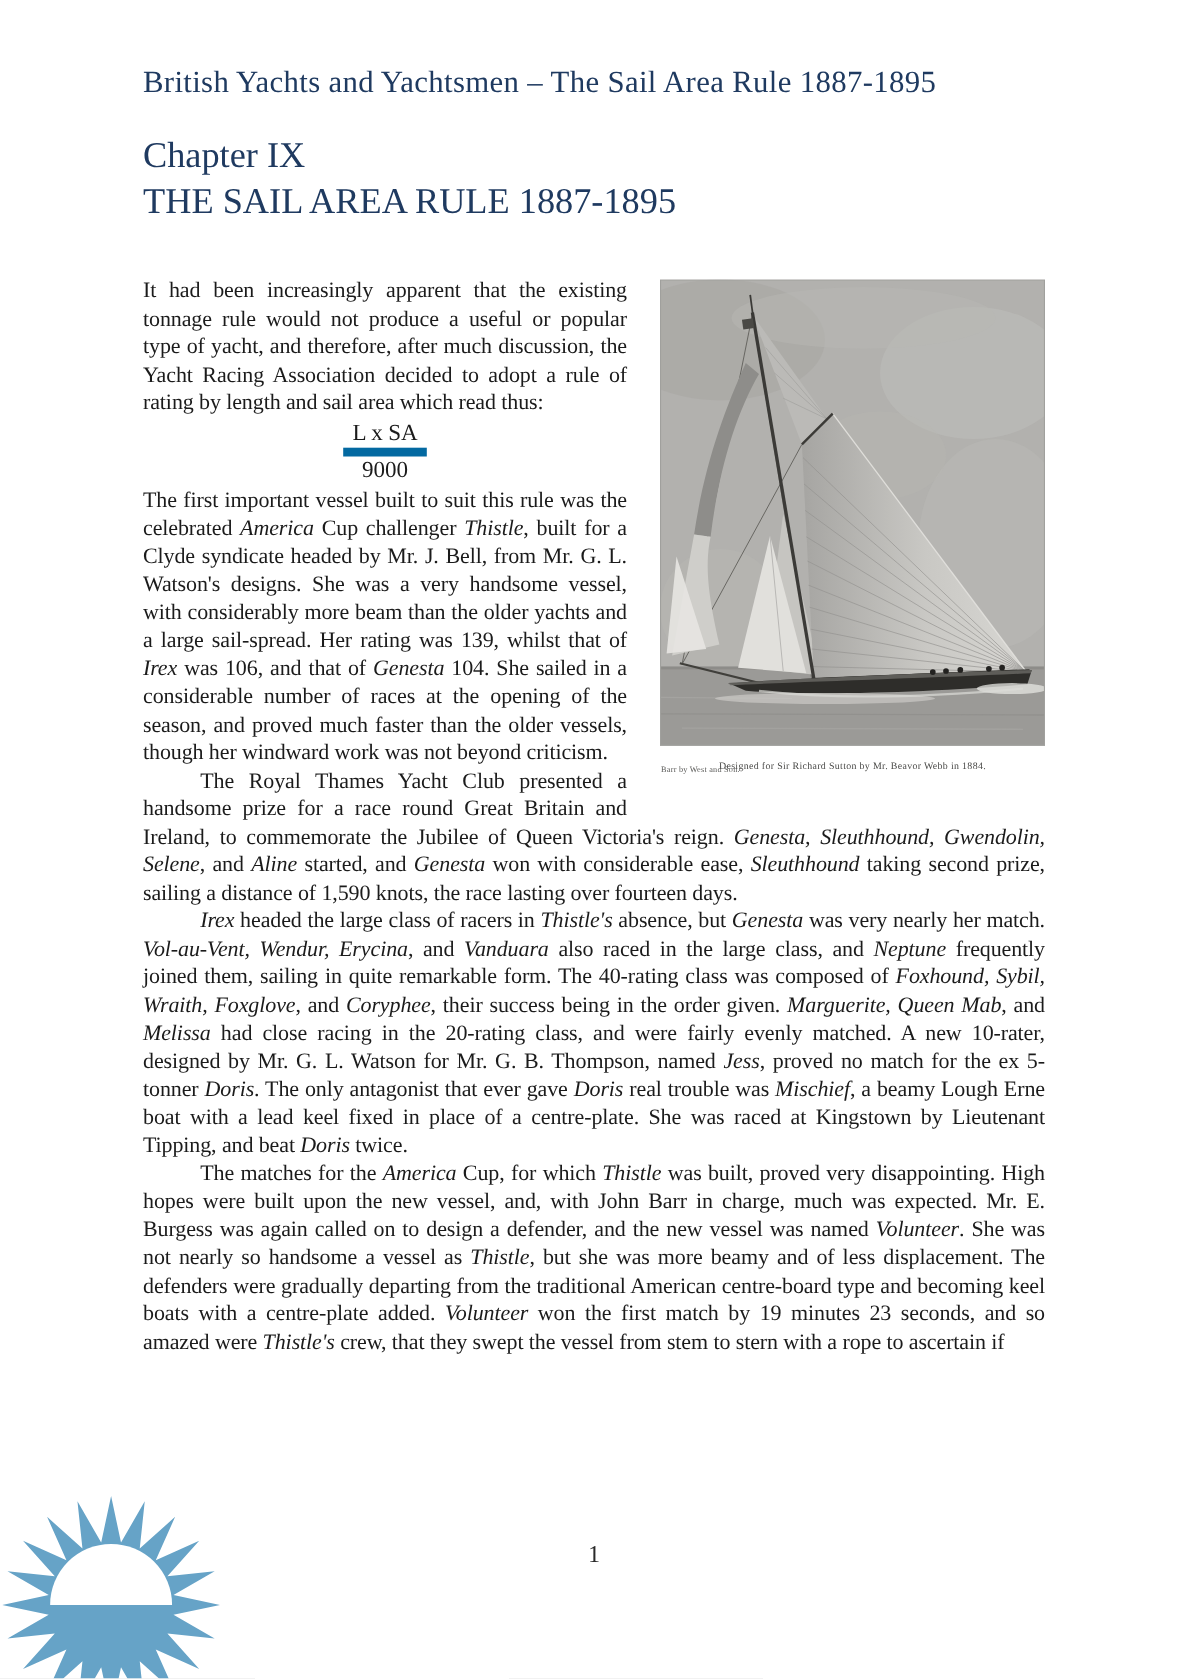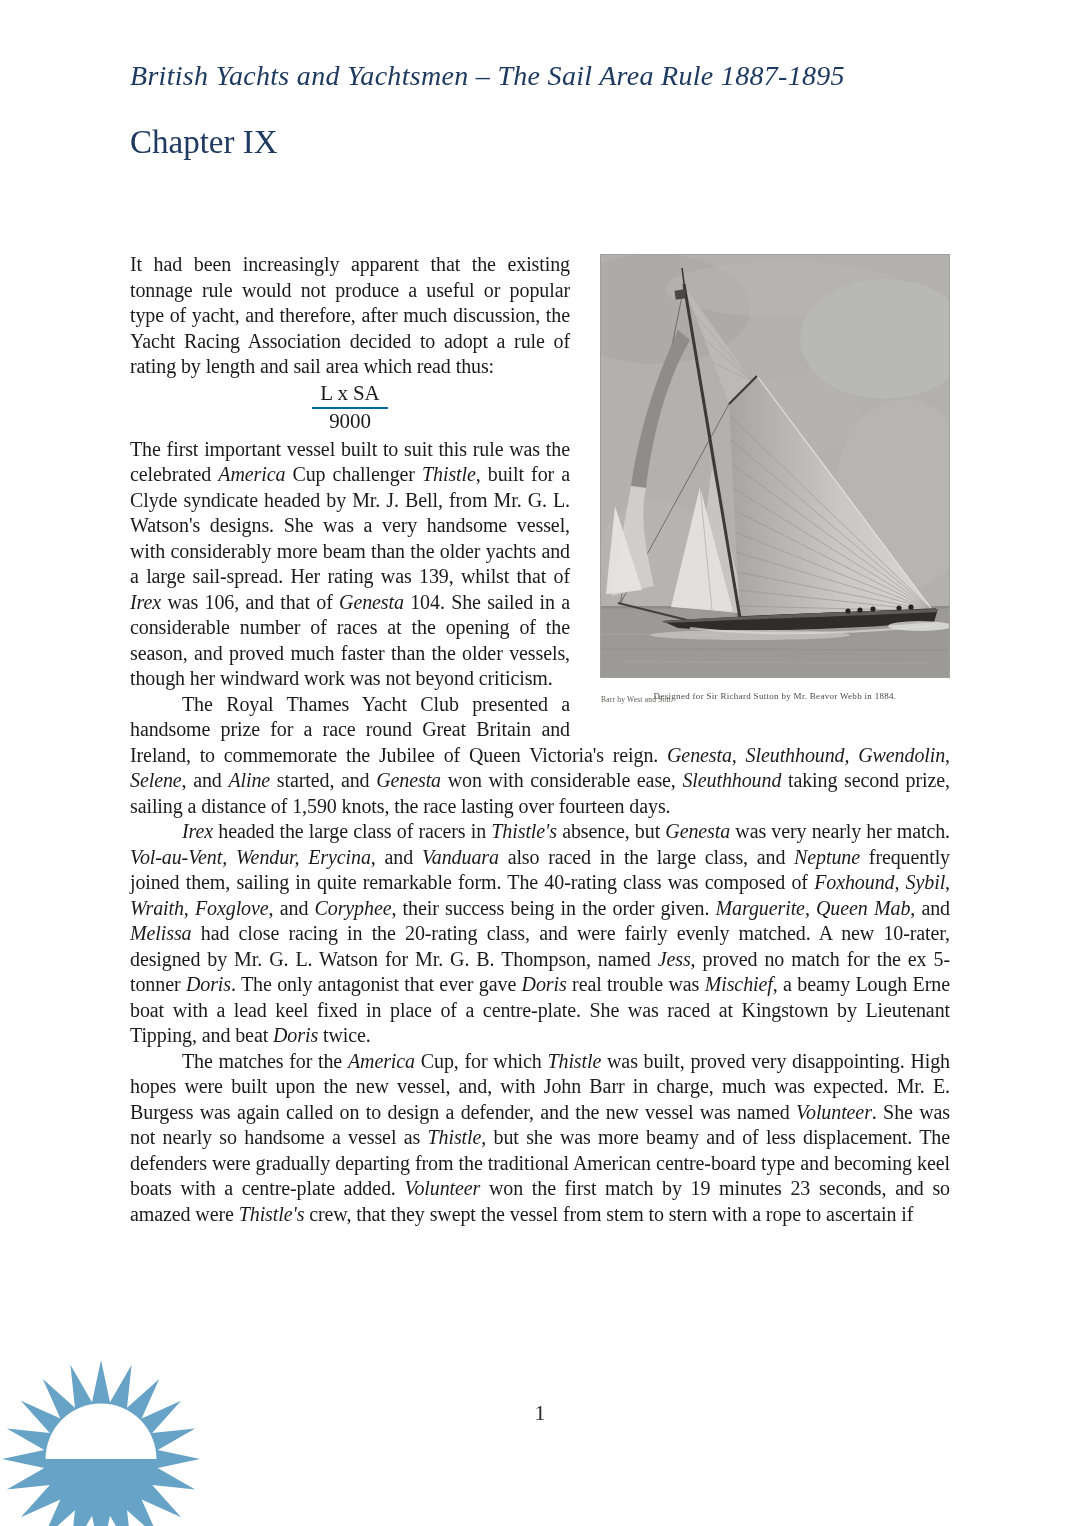--- a/index.html
+++ b/index.html
@@ -5,37 +5,37 @@
   * { margin:0; padding:0; box-sizing:border-box; }
   html,body { background:#e8e8e8; }
   .page {
     position:relative; width:1080px; height:1526px; margin:0 auto;
     background:#ffffff; overflow:hidden;
     font-family:"Liberation Serif","DejaVu Serif",serif;
     color:var(--body-text,#1b1b1b);
   }
   .running-header {
     position:absolute; left:130px; top:60px; width:860px;
-    font-size:28px; letter-spacing:.3px; color:var(--heading-navy,#1f3a60);font-style:italic;
+    font-size:28px; letter-spacing:.3px; color:var(--heading-navy,#1f3a60);
   }
   .chapter {
     position:absolute; left:130px; top:121px; width:860px;
     font-size:33px; line-height:42px; font-weight:normal;
     color:var(--heading-navy,#1f3a60);
   }
   .content {
     position:absolute; left:130px; top:252px; width:820px; z-index:2;
     font-size:20px; line-height:25.5px; text-align:justify;
     letter-spacing:-0.1px; color:var(--body-text,#1b1b1b);
   }
   .year-head { font-weight:bold; font-size:21px; }
   p.body-para { margin:0; }
   p.indent { text-indent:52px; }
   .formula { text-align:center; margin:1px 0 2px 0; font-size:21px; }
-  .formula-num { display:inline-block; border-bottom:2px solid #0369a1; padding:0 8px 1px 8px; }
+  .formula-num { display:inline-block; border-bottom:8px solid #0369a1; padding:0 8px 1px 8px; }
   .formula-den { display:block; text-align:center; }
 
   figure.photo-fig {
     float:right; width:366px; height:478px; margin:2px 0 4px 14px;
     position:relative;
   }
   .yacht-svg { display:block; margin-left:16px; width:350px; height:424px; }
   .fig-caption { position:relative; margin-left:16px; width:350px; margin-top:6px; text-align:center; }
   .fig-credit {
     position:absolute; left:1px; top:3px; font-size:7.5px; color:#5a5a58;
@@ -53,20 +53,21 @@
 </style>
 </head>
 <body>
 
 <div class="page">
 
   <div class="running-header">British Yachts and Yachtsmen – The Sail Area Rule 1887-1895</div>
 
   <h1 class="chapter">
     <span>Chapter IX</span><br>
+    <span>THE SAIL AREA RULE 1887-1895</span>
   </h1>
 
   <div class="content">
 
     <figure class="photo-fig">
       <svg class="yacht-svg" viewBox="0 0 350 424" xmlns="http://www.w3.org/2000/svg">
         <defs>
           <linearGradient id="mainsailGrad" x1="0" y1="0" x2="1" y2="0">
             <stop offset="0" stop-color="#a6a5a2"></stop>
             <stop offset="0.55" stop-color="#c9c8c4"></stop>

